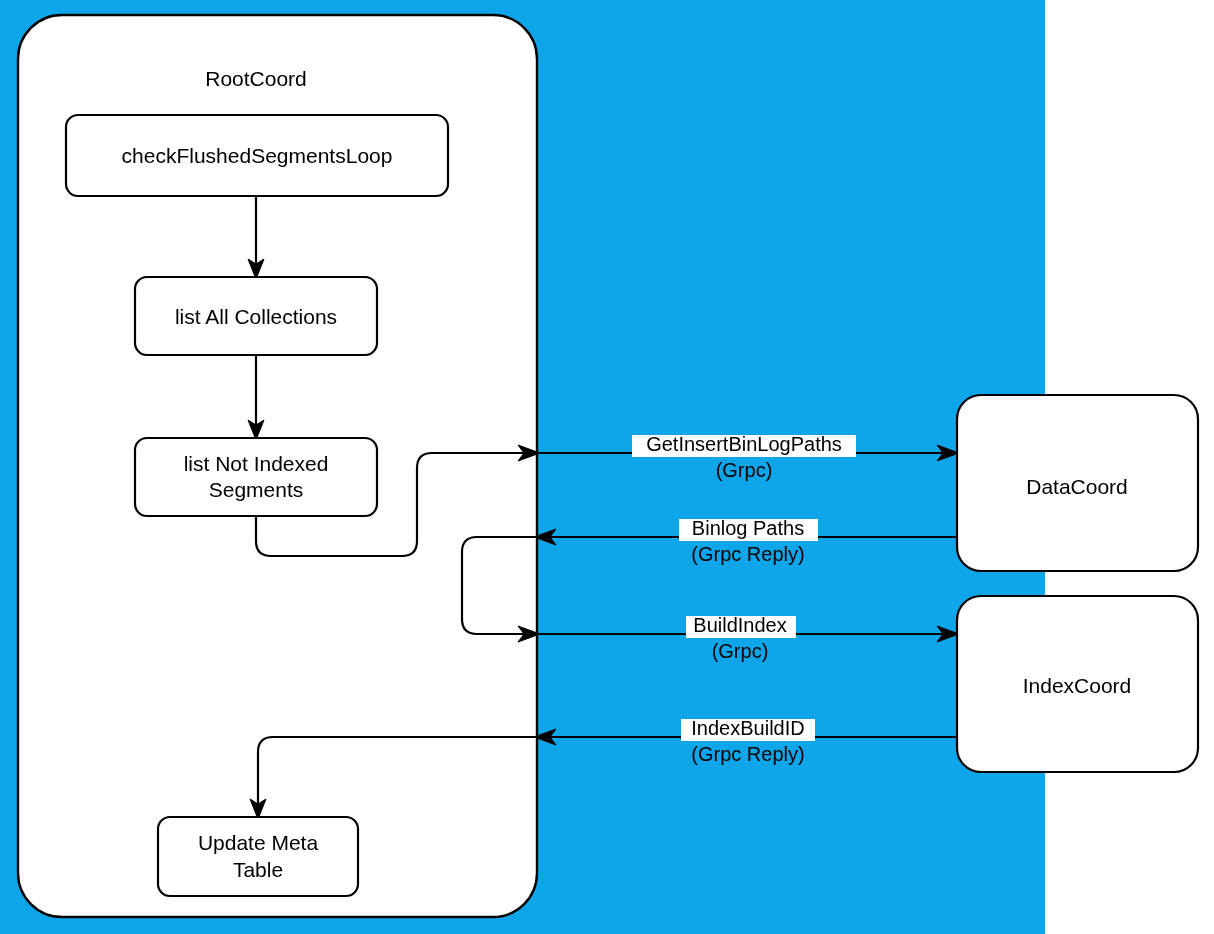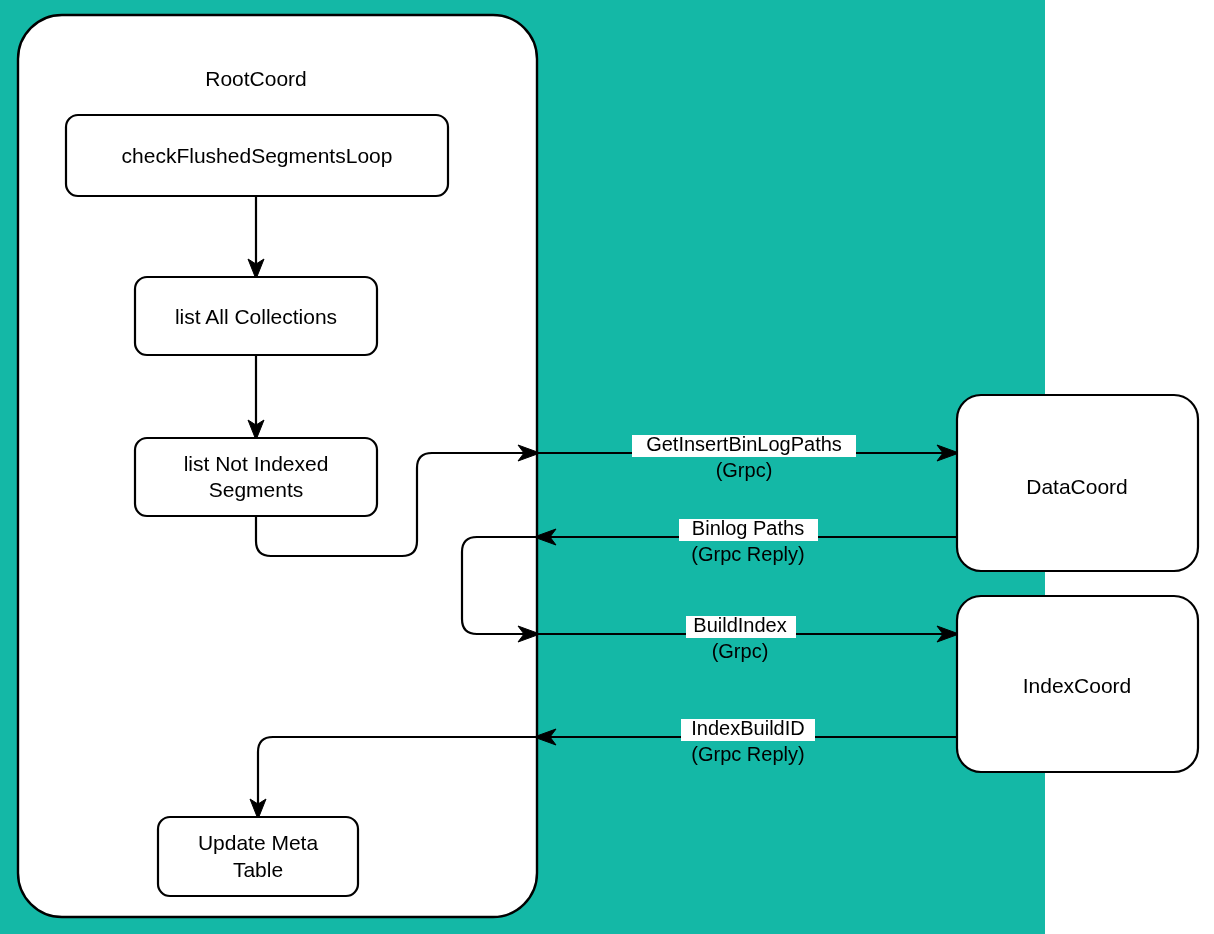--- a/index.html
+++ b/index.html
@@ -11,21 +11,21 @@
   body {
     font-family: "Liberation Sans", sans-serif;
     width: 1214px;
     height: 934px;
     overflow: hidden;
   }
   #diagram-root {
     position: relative;
     width: 1045px;
     height: 934px;
-    background: #14b8a6;
+    background: #0ea5e9;
   }
   svg#diagram-canvas {
     position: absolute;
     left: 0;
     top: 0;
     width: 1214px;
     height: 934px;
     display: block;
   }
   .node-shape {

